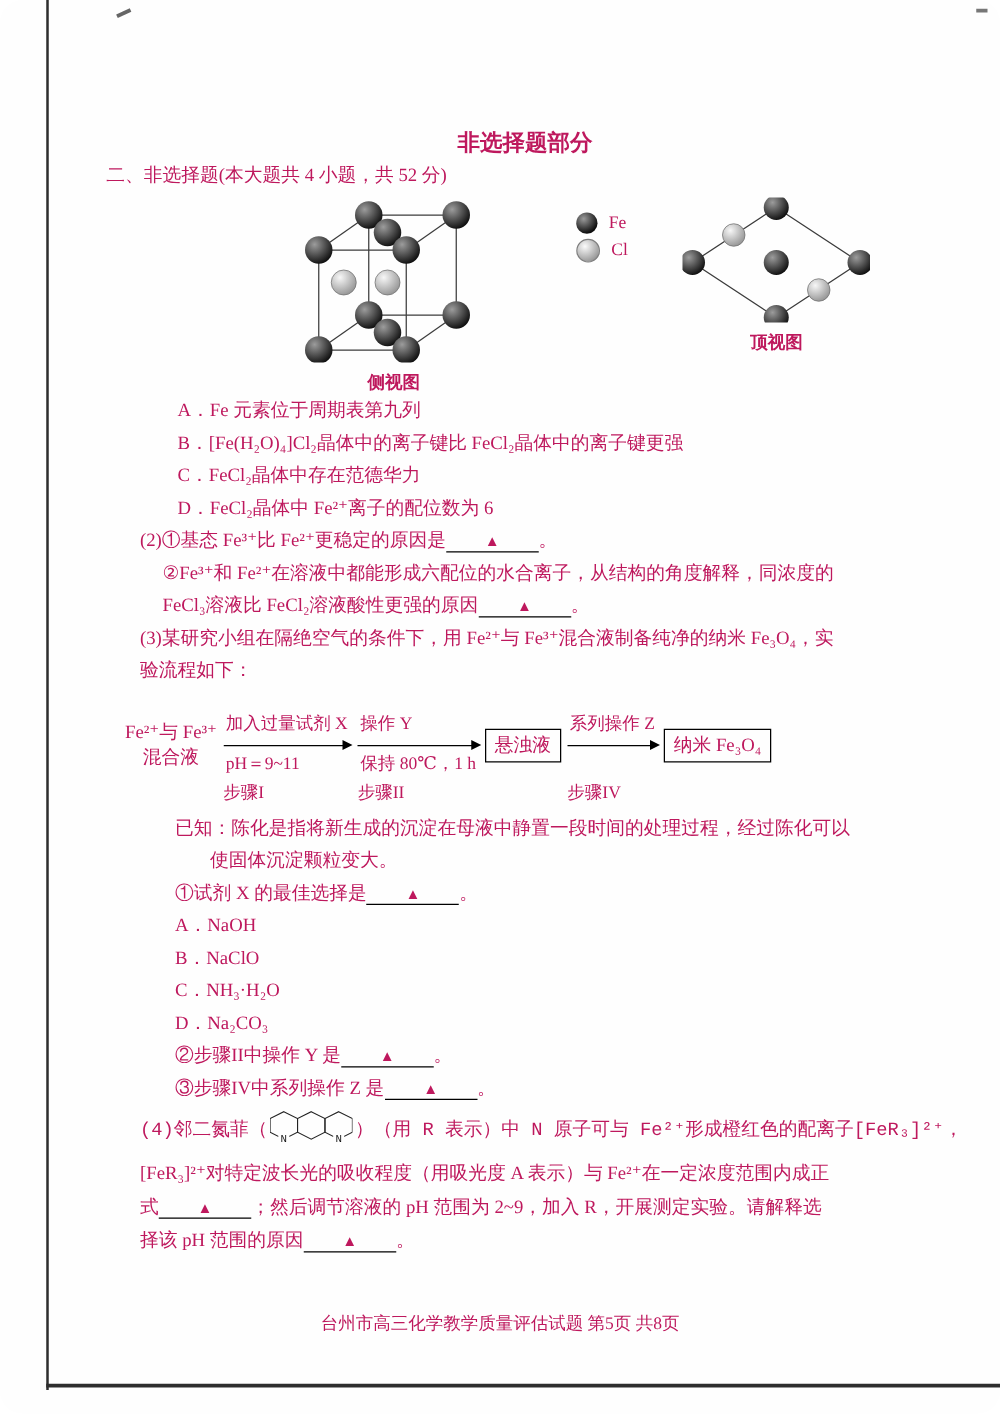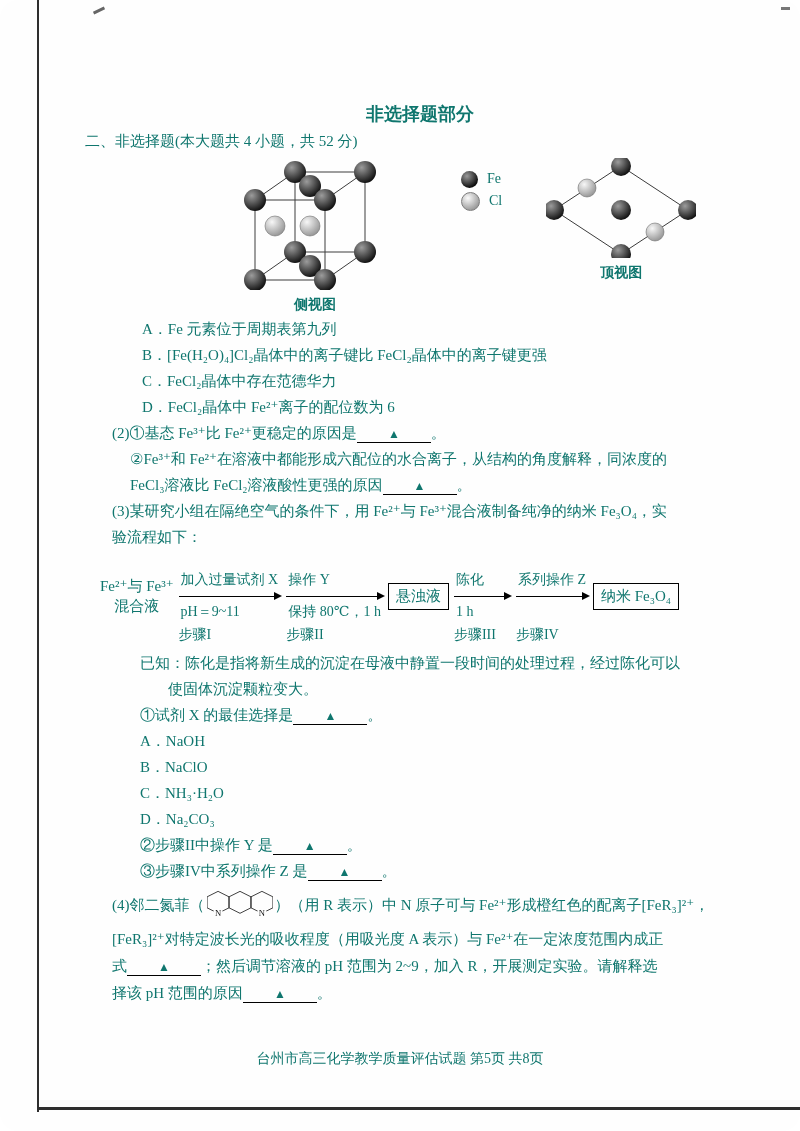--- a/index.html
+++ b/index.html
@@ -1,19 +1,19 @@
 <!DOCTYPE html>
 <html><head>
 <meta charset="utf-8">
 <style>
   html,body { margin:0; padding:0; background:#ffffff; }
   .page {
     position:relative; width:800px; height:1131px; background:#fefefe;
     font-family:"Liberation Serif","DejaVu Serif",serif;
-    color:#0f766e; font-size:15px; overflow:hidden;border-radius:18px;
+    color:#be185d; font-size:15px; overflow:hidden;border-radius:18px;
   }
   
   .scan-left  { position:absolute; left:37px; top:0; width:2px; height:1112px; background:#2e2e2e; }
   .scan-bottom{ position:absolute; left:37px; top:1107px; right:0; height:3px; background:#2e2e2e; }
   .scan-mark1 { position:absolute; left:93px; top:9px; width:12px; height:3px; background:#666; transform:rotate(-25deg); }
   .scan-mark2 { position:absolute; left:781px; top:7px; width:9px; height:3px; background:#777; }
 
   .content { position:absolute; left:60px; top:100px; width:720px; }
   .line { line-height:26px; white-space:nowrap; }
 
@@ -54,21 +54,21 @@
   .a-line::before { content:''; position:absolute; left:0; right:3px; top:6px; border-top:1.4px solid #000; }
   .a-line::after  { content:''; position:absolute; right:-2px; top:2.5px;
                     border-left:8px solid #000; border-top:4.5px solid transparent; border-bottom:4.5px solid transparent; }
   .a-step { font-size:14px; line-height:20px; height:20px; padding-top:3px; white-space:nowrap; }
 
   
   .opt-row { display:flex;flex-direction:column; }
   .opt-a { width:170px; } .opt-b { width:145px; } .opt-c { width:160px; }
 
   
-  .p4-line1 { line-height:42px; }
+  .p4-line1 { line-height:42px;font-family:Liberation Mono, monospace; }
   .p4-line { line-height:27px; }
   .phen-svg { vertical-align:-8px; margin:0 2px; }
 
   .footer { position:absolute; left:0; right:0; top:1050px; text-align:center; font-size:14px; }
 </style>
 </head>
 <body>
 
 <div class="page">
   <div class="scan-left"></div>
@@ -182,26 +182,20 @@
         <div class="a-step">步骤I</div>
       </div>
       <div class="flow-arrow">
         <div class="a-top">操作 Y</div>
         <div class="a-line"></div>
         <div class="a-bottom">保持 80℃，1 h</div>
         <div class="a-step">步骤II</div>
       </div>
       <div class="flow-box">悬浊液</div>
       <div class="flow-arrow">
-        <div class="a-top">陈化</div>
-        <div class="a-line"></div>
-        <div class="a-bottom">1 h</div>
-        <div class="a-step">步骤III</div>
-      </div>
-      <div class="flow-arrow">
         <div class="a-top">系列操作 Z</div>
         <div class="a-line"></div>
         <div class="a-bottom"></div>
         <div class="a-step">步骤IV</div>
       </div>
       <div class="flow-box">纳米 Fe₃O₄</div>
     </div>
 
     <div class="line ind5">已知：陈化是指将新生成的沉淀在母液中静置一段时间的处理过程，经过陈化可以</div>
     <div class="line ind6">使固体沉淀颗粒变大。</div>

